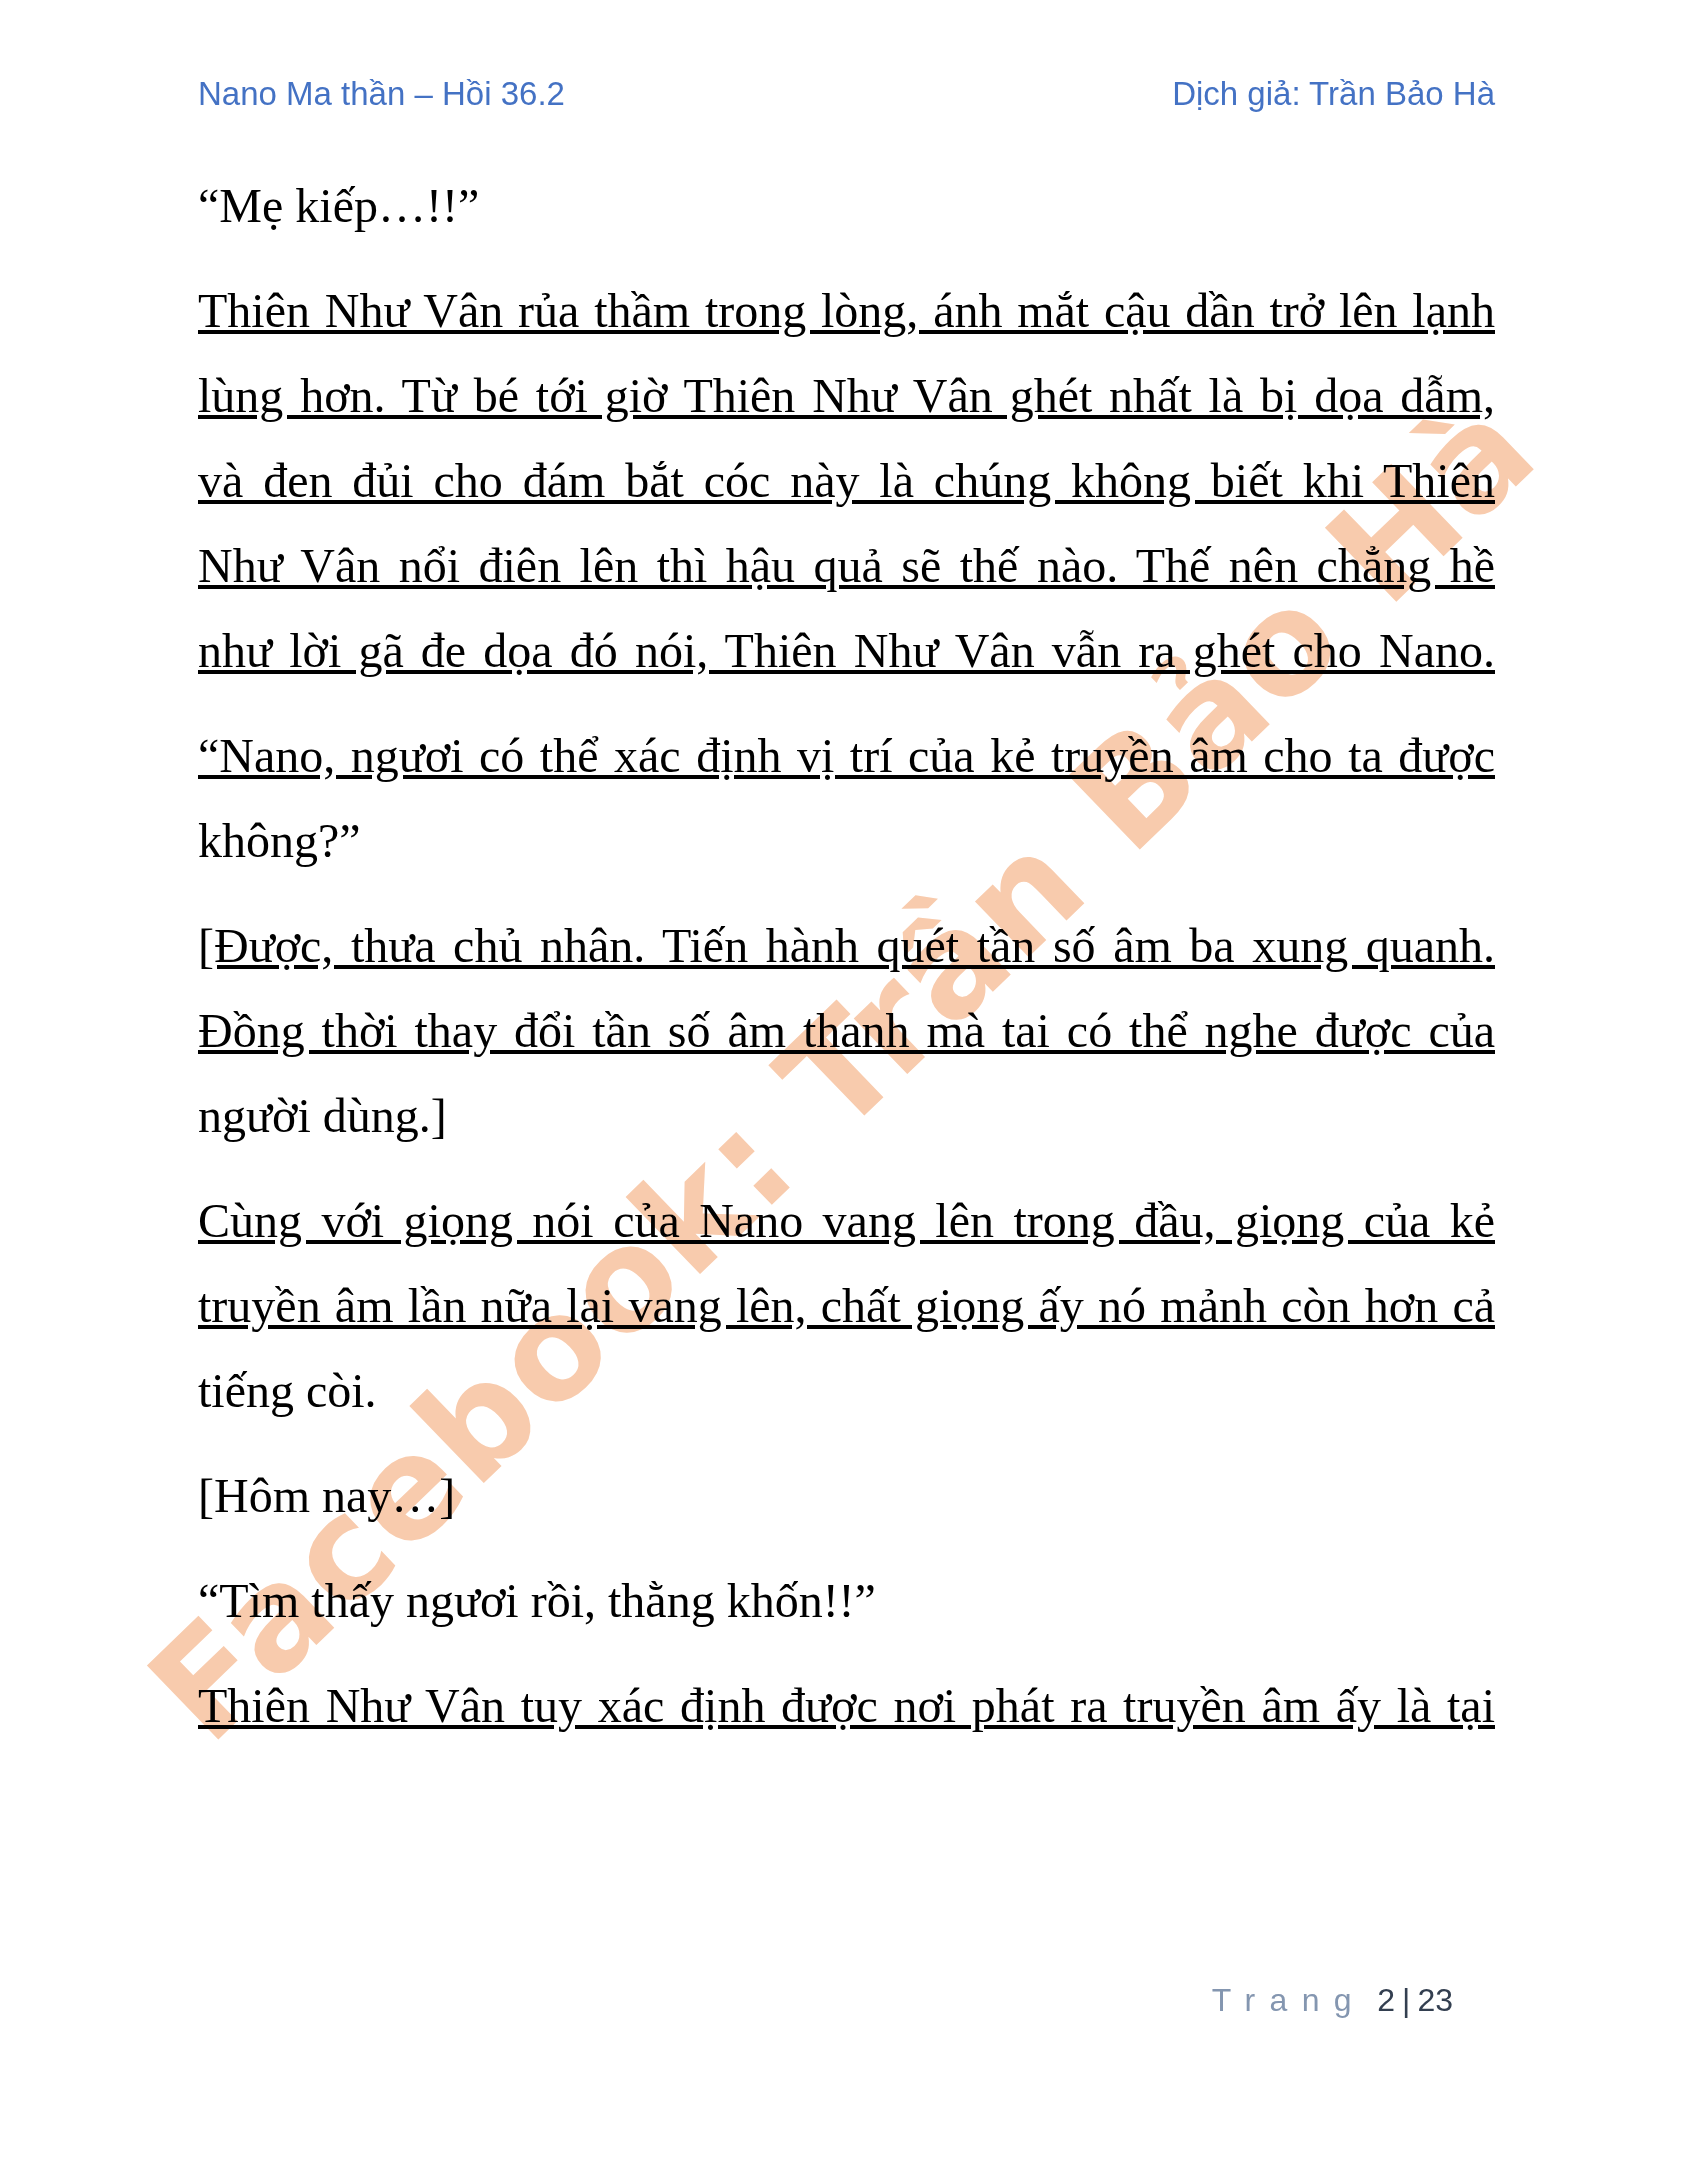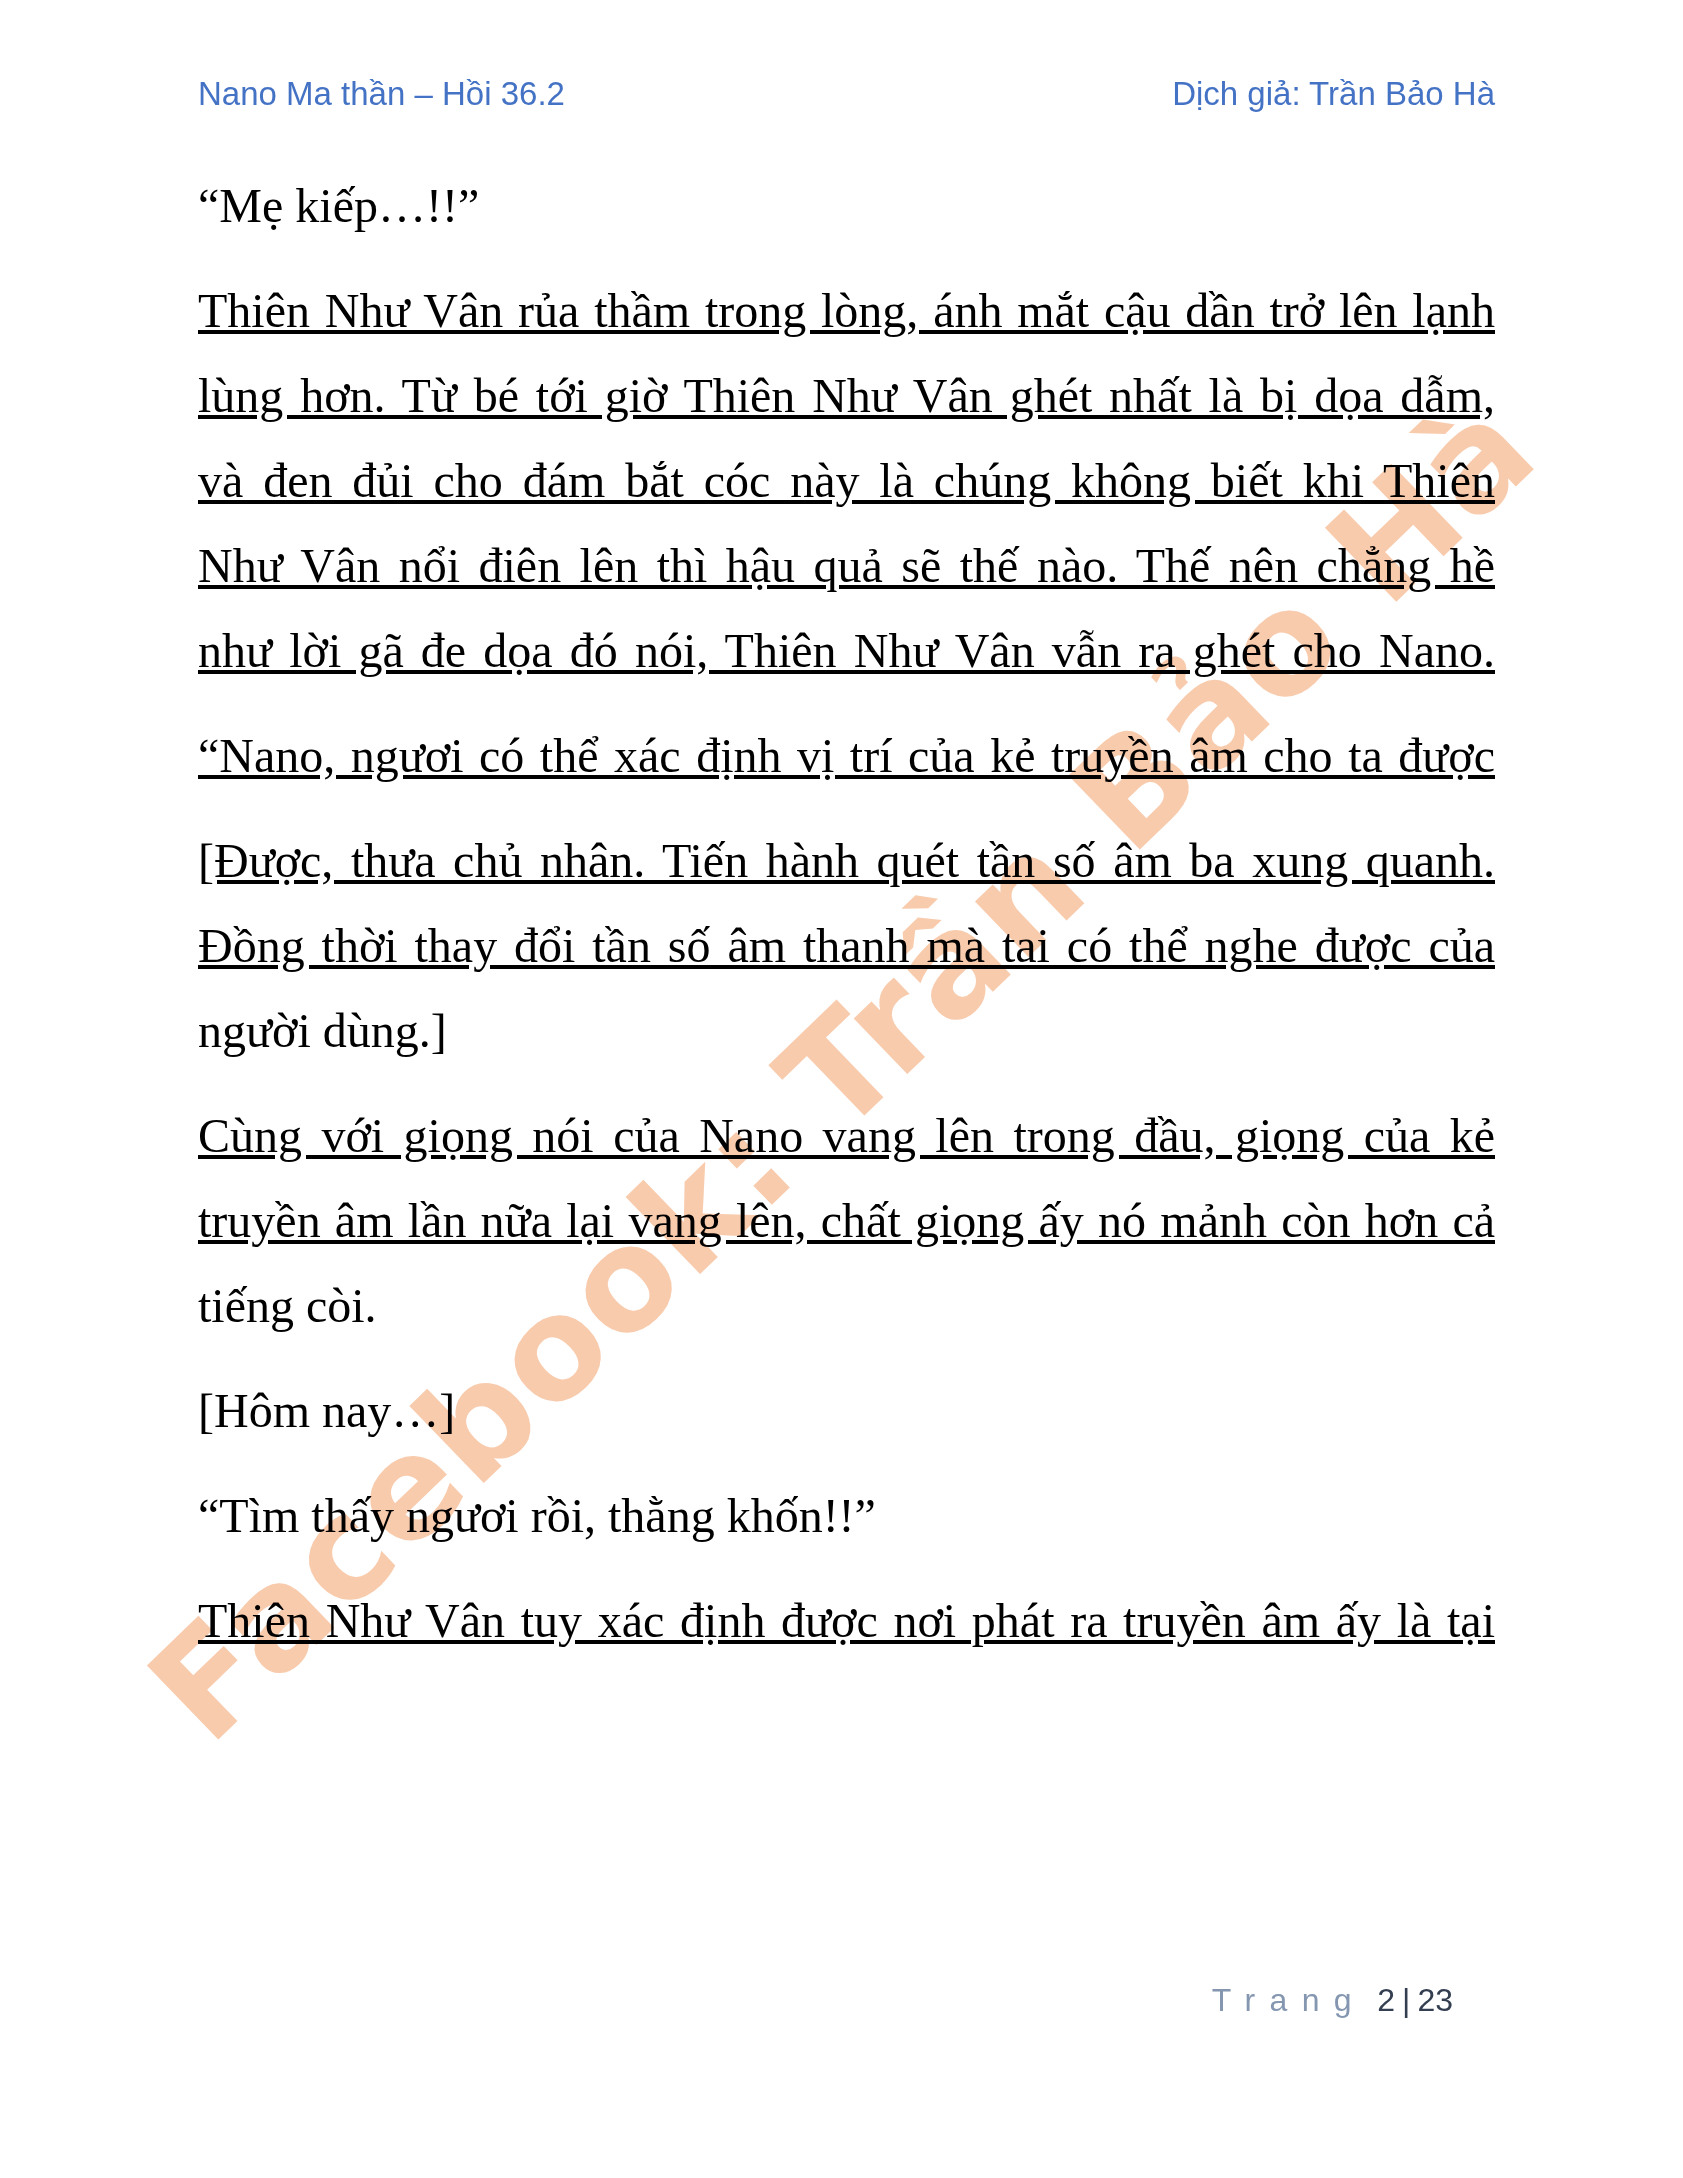--- a/index.html
+++ b/index.html
@@ -82,20 +82,21 @@
       </div>
       <div class="para">
         <div class="bline just">Thiên Như Vân rủa thầm trong lòng, ánh mắt cậu dần trở lên lạnh</div>
         <div class="bline just">lùng hơn. Từ bé tới giờ Thiên Như Vân ghét nhất là bị dọa dẫm,</div>
         <div class="bline just">và đen đủi cho đám bắt cóc này là chúng không biết khi Thiên</div>
         <div class="bline just">Như Vân nổi điên lên thì hậu quả sẽ thế nào. Thế nên chẳng hề</div>
         <div class="bline just">như lời gã đe dọa đó nói, Thiên Như Vân vẫn ra ghét cho Nano.</div>
       </div>
       <div class="para">
         <div class="bline just">“Nano, ngươi có thể xác định vị trí của kẻ truyền âm cho ta được</div>
+        <div class="bline">không?”</div>
       </div>
       <div class="para">
         <div class="bline just">[Được, thưa chủ nhân. Tiến hành quét tần số âm ba xung quanh.</div>
         <div class="bline just">Đồng thời thay đổi tần số âm thanh mà tai có thể nghe được của</div>
         <div class="bline">người dùng.]</div>
       </div>
       <div class="para">
         <div class="bline just">Cùng với giọng nói của Nano vang lên trong đầu, giọng của kẻ</div>
         <div class="bline just">truyền âm lần nữa lại vang lên, chất giọng ấy nó mảnh còn hơn cả</div>
         <div class="bline">tiếng còi.</div>

